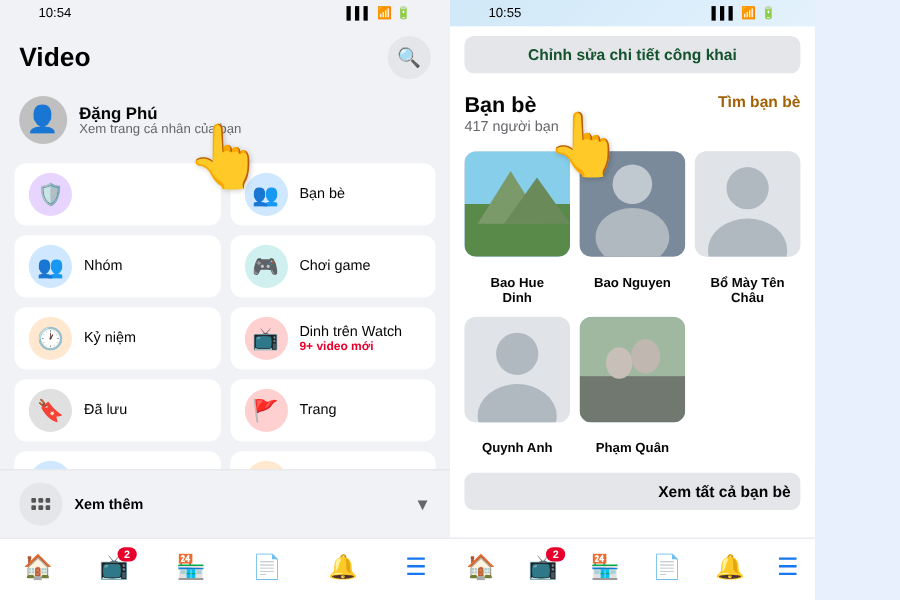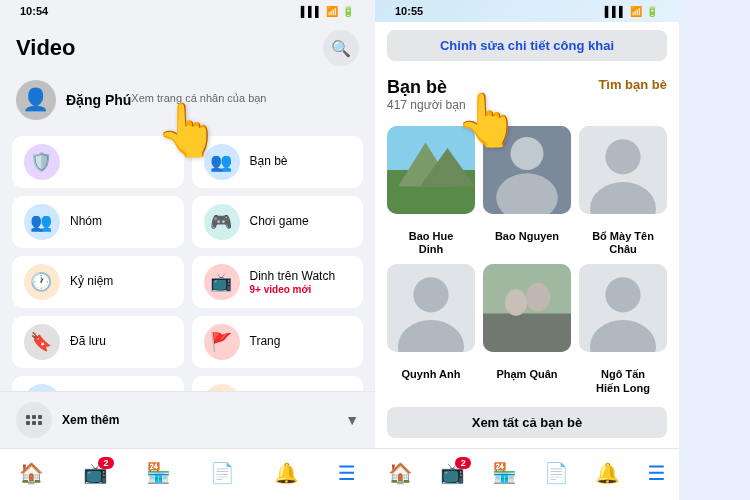--- a/index.html
+++ b/index.html
@@ -19,23 +19,23 @@
       background: #f0f2f5;
       display: flex;
       flex-direction: column;
       position: relative;
     }
 
     .status-bar {
       display: flex;
       justify-content: space-between;
       align-items: center;
-      padding: 4px 20px;
+      padding: 4px 32px;
       font-size: 11px;
-      font-weight: 700;
+      font-weight: 400;
       background: #f0f2f5;
       height: 22px;
     }
 
     .status-icons {
       display: flex;
       gap: 4px;
       align-items: center;
       font-size: 10px;
     }
@@ -82,21 +82,21 @@
       display: flex;
       align-items: center;
       justify-content: center;
       font-size: 18px;
       color: #fff;
       overflow: hidden;
     }
 
     .profile-info {
       display: flex;
-      flex-direction: row;
+      flex-direction: column;
     }
 
     .profile-name {
       font-size: 14px;
       font-weight: 600;
       color: #050505;
     }
 
     .profile-sub {
       font-size: 11px;
@@ -252,21 +252,21 @@
     }
 
     .edit-btn {
       width: 100%;
       padding: 8px;
       background: #e4e6ea;
       border: none;
       border-radius: 8px;
       font-size: 13px;
       font-weight: 600;
-      color: #1d4ed8;
+      color: #14532d;
       cursor: pointer;
       text-align: center;
     }
 
     .friends-section {
       padding: 8px 12px 4px;
       background: #fff;
     }
 
     .friends-header {
@@ -333,21 +333,21 @@
       margin: 4px 12px 8px;
       padding: 8px;
       background: #e4e6ea;
       border: none;
       border-radius: 8px;
       font-size: 13px;
       font-weight: 600;
       color: #050505;
       cursor: pointer;
       width: calc(100% - 24px);
-      text-align: center;
+      text-align: right;
     }
 
     
     .mountain-svg {
       width: 100%;
       height: 100%;
     }
   </style>
 </head>
 <body>
@@ -561,30 +561,20 @@
           <svg width="100%" height="100%" viewBox="0 0 80 80" xmlns="http://www.w3.org/2000/svg">
             <rect width="80" height="80" fill="#a0b8a0"></rect>
             <rect y="45" width="80" height="35" fill="#707870"></rect>
             <ellipse cx="30" cy="35" rx="10" ry="12" fill="#c8c0b8"></ellipse>
             <ellipse cx="50" cy="30" rx="11" ry="13" fill="#c0b8b0"></ellipse>
           </svg>
         </div>
         <span class="friend-name">Phạm Quân</span>
       </div>
 
-      <div class="friend-card">
-        <div class="friend-photo" style="background:#e0e4e8;">
-          <svg width="100%" height="100%" viewBox="0 0 80 80" xmlns="http://www.w3.org/2000/svg">
-            <rect width="80" height="80" fill="#e0e4e8"></rect>
-            <ellipse cx="40" cy="28" rx="16" ry="16" fill="#b0b8c0"></ellipse>
-            <ellipse cx="40" cy="75" rx="30" ry="24" fill="#b0b8c0"></ellipse>
-          </svg>
-        </div>
-        <span class="friend-name">Ngô Tấn<br>Hiến Long</span>
-      </div>
     </div>
 
     
     <button class="see-all-btn">Xem tất cả bạn bè</button>
 
     
     
 
     
     

